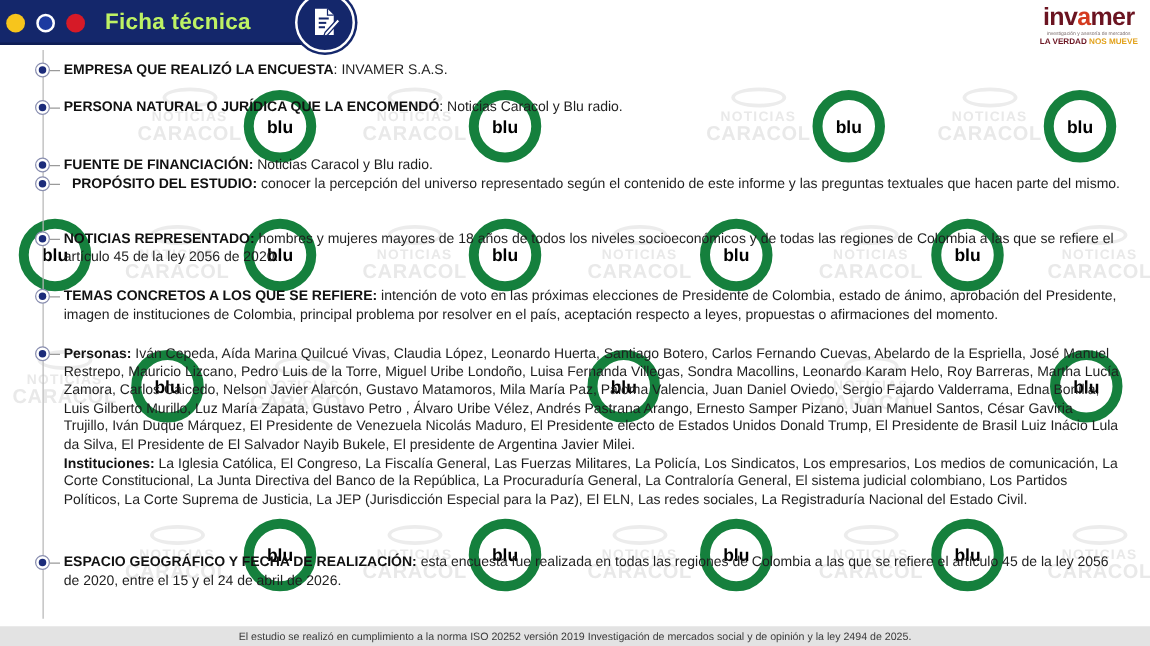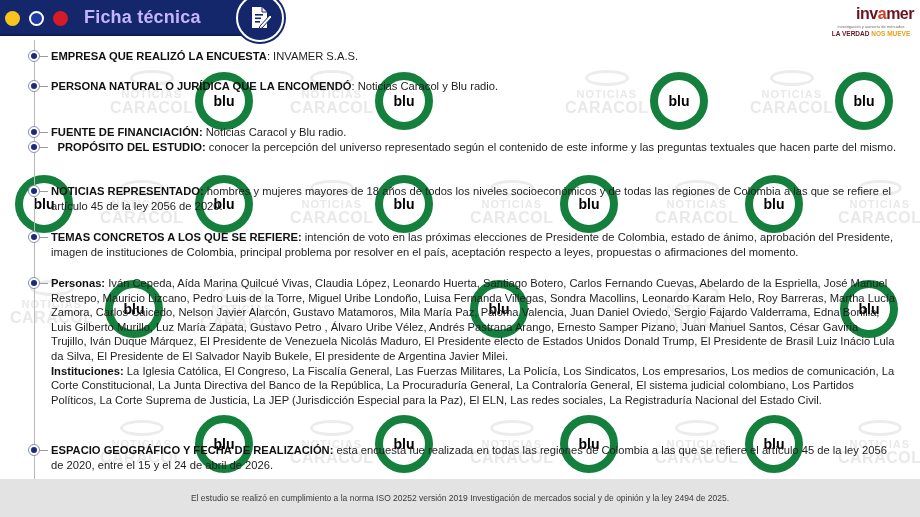--- a/index.html
+++ b/index.html
@@ -11,41 +11,41 @@
   .wm .t1 { font-size: 11px; letter-spacing: 1px; font-weight: bold; }
   .wm .t2 { font-size: 16px; letter-spacing: 0.5px; }
   .wm .eye { width: 44px; height: 16px; border-radius: 50%; border: 3px solid #ececec; margin: 0 auto 3px; }
   .wmc { position: absolute; width: 58px; height: 58px; border-radius: 50%; border: 8px solid #15803d; color: #000000; font-size: 14px; font-weight: bold; display: flex; align-items: center; justify-content: center; }
 
   .header { position: absolute; left: 0; top: 0; width: 262px; height: 36px; background: #14276b; border-bottom: 2px solid #0e1d55; }
   .dot { position: absolute; top: 11px; width: 15px; height: 15px; border-radius: 50%; }
   .dot.yellow { left: 5px; background: #f7c51c; }
   .dot.blue { left: 29px; background: #1d3ba0; border: 2px solid #ffffff; }
   .dot.red { left: 53px; background: #d61a27; }
-  .title { position: absolute; left: 84px; top: 7px; color: #c4b5fd; font-size: 18px; font-weight: bold; letter-spacing: 0.2px; }
+  .title { position: absolute; left: 84px; top: 7px; color: #bef264; font-size: 18px; font-weight: bold; letter-spacing: 0.2px; }
   .doc-badge { position: absolute; left: 236px; top: -6px; width: 48px; height: 48px; border-radius: 50%; background: #14276b; border: 2px solid #ffffff; box-shadow: 0 0 0 2px #14276b; display: flex; align-items: center; justify-content: center; }
 
   .logo { position: absolute; right: 6px; top: 4px; width: 86px; text-align: center; }
-  .logo-word { font-size: 16px; font-weight: bold; color: #6b1421; letter-spacing: -0.5px; line-height: 20px; text-align: right; }
+  .logo-word { font-size: 20px; font-weight: bold; color: #6b1421; letter-spacing: -0.5px; line-height: 20px; }
   .logo-word .a { color: #d43b1f; }
   .logo-sub { font-size: 4px; color: #7a6b6b; line-height: 6px; }
   .logo-tag { font-size: 6.5px; font-weight: bold; line-height: 8px; color: #6b1421; }
   .logo-tag .y { color: #e2a21c; }
 
   .timeline-line { position: absolute; left: 34px; top: 40px; width: 1px; height: 455px; background: #b8b8b8; }
 
   .item { position: absolute; left: 51px; width: 845px; font-size: 11.2px; line-height: 14.6px; }
   .bullet { position: absolute; left: -23px; top: 1px; width: 12px; height: 12px; border-radius: 50%; background: #ffffff; border: 1.5px solid #8a8fb0; }
   .bullet::after { content: ""; position: absolute; left: 1.5px; top: 1.5px; width: 6px; height: 6px; border-radius: 50%; background: #1b2b7a; }
   .connector { position: absolute; left: -11px; top: 7px; width: 8px; height: 1px; background: #9a9a9a; }
   .lbl { font-weight: bold; color: #111111; }
   .val { color: #1e1e1e; }
   .sub { display: block; }
 
-  .footer { position: absolute; left: 0; bottom: 0; width: 920px; height: 38px; background: #e3e3e3; display: flex; align-items: center; justify-content: center; font-size: 8.5px; color: #3a3a3a; }
+  .footer { position: absolute; left: 0; bottom: 0; width: 920px; height: 16px; background: #e3e3e3; display: flex; align-items: center; justify-content: center; font-size: 8.5px; color: #3a3a3a; }
 </style>
 </head>
 <body>
 
 <div class="watermarks">
   <div class="wm" style="left:110px;top:30px;">
       <div class="eye"></div>
       <div class="t1">NOTICIAS</div>
       <div class="t2">CARACOL</div>
     </div>

